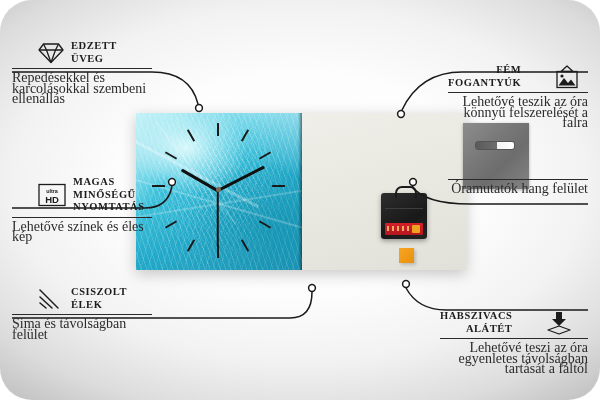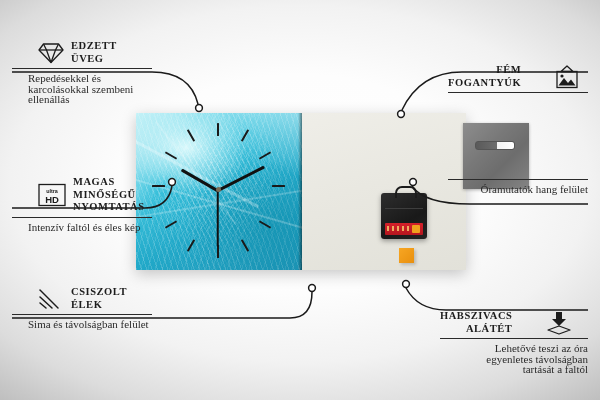--- a/index.html
+++ b/index.html
@@ -5,20 +5,21 @@
   html,body{margin:0;padding:0;}
   body{
     width:600px;height:400px;overflow:hidden;
     font-family:"Liberation Serif", serif;
     background:#ffffff;
   }
   #stage{
     position:relative;width:600px;height:400px;overflow:hidden;
     background:
       radial-gradient(ellipse 78% 72% at 50% 46%, #ffffff 0%, #fdfdfd 38%, #f2f2f2 62%, #dcdcdc 82%, #bcbcbc 100%);
+    border-radius: 32px;
   }
   
   .panels{
     position:absolute;left:136px;top:113px;width:330px;height:157px;
     box-shadow:0 4px 14px rgba(0,0,0,.22);
   }
   .panel-front{
     position:absolute;left:0;top:0;width:166px;height:157px;
     background:
       linear-gradient(118deg, rgba(255,255,255,.55) 0%, rgba(255,255,255,0) 26%),
@@ -87,21 +88,21 @@
     box-shadow:2px 2px 3px rgba(0,0,0,.18);
   }
   
   .callout{position:absolute;}
   .co-head{display:flex;align-items:center;gap:7px;}
   .co-title{
     font-size:10.5px;font-weight:bold;letter-spacing:.55px;color:#1c1c1c;
     line-height:12.5px;text-transform:uppercase;
   }
   .co-rule{height:1.4px;background:#2a2a2a;margin:3px 0 4px 0;}
-  .co-desc{font-size:11px;line-height:10.5px;color:#2b2b2b;margin-left:16px;}
+  .co-desc{font-size:14px;line-height:10.5px;color:#2b2b2b;}
   .left .co-head{justify-content:flex-start;}
   .left .co-title{text-align:left;}
   .left .co-desc{text-align:left;}
   .right .co-head{justify-content:flex-start;margin-top:24px;}
   .right .co-title{text-align:right;}
   .right .co-desc{text-align:right;}
   .icon{flex:0 0 auto;display:block;padding-left:26px;}
   svg{display:block;overflow:visible;}
   .wires{position:absolute;left:0;top:0;width:600px;height:400px;pointer-events:none;}
 </style>
@@ -202,21 +203,21 @@
           <text x="14" y="10" font-family="Liberation Sans, sans-serif" font-size="5.4" font-weight="bold" fill="#1c1c1c" text-anchor="middle">ultra</text>
           <text x="14" y="19.5" font-family="Liberation Sans, sans-serif" font-size="9.5" font-weight="bold" fill="#1c1c1c" text-anchor="middle">HD</text>
         </svg>
       </span>
       <div>
         <div class="co-title">MAGAS MINŐSÉGŰ</div>
         <div class="co-title">NYOMTATÁS</div>
       </div>
     </div>
     <div class="co-rule"></div>
-    <div class="co-desc">Intenzív faltól és éles kép</div>
+    <div class="co-desc">Lehetővé színek és éles kép</div>
   </div>
 
   <div class="callout left" style="left:12px;top:286px;width:140px;">
     <div class="co-head">
       <span class="icon">
         <svg width="26" height="22" viewBox="0 0 26 22">
           <g stroke="#1c1c1c" stroke-width="1.5" stroke-linecap="round">
             <path d="M2,2 L20,20"></path>
               <path d="M2,9 L14,20"></path>
               <path d="M2,15 L8,20"></path>
@@ -241,20 +242,21 @@
       <span class="icon">
         <svg width="26" height="24" viewBox="0 0 26 24">
           <path d="M13,1 L19,6.5 H7 Z" fill="none" stroke="#1c1c1c" stroke-width="1.3" stroke-linejoin="round"></path>
           <rect x="3" y="6.5" width="20" height="16" fill="none" stroke="#1c1c1c" stroke-width="1.3"></rect>
           <path d="M4.5,20.5 L10,13 L14,18 L17,14.5 L21.5,20.5 Z" fill="#1c1c1c"></path>
           <circle cx="8" cy="11" r="1.6" fill="#1c1c1c"></circle>
         </svg>
       </span>
     </div>
     <div class="co-rule"></div>
+    <div class="co-desc">Lehetővé teszik az óra könnyű felszerelését a falra</div>
   </div>
 
   <div class="callout right" style="left:448px;top:176px;width:140px;">
     <div class="co-rule"></div>
     <div class="co-desc">Óramutatók hang felület</div>
   </div>
 
   <div class="callout right" style="left:440px;top:286px;width:148px;">
     <div class="co-head">
       <div>

